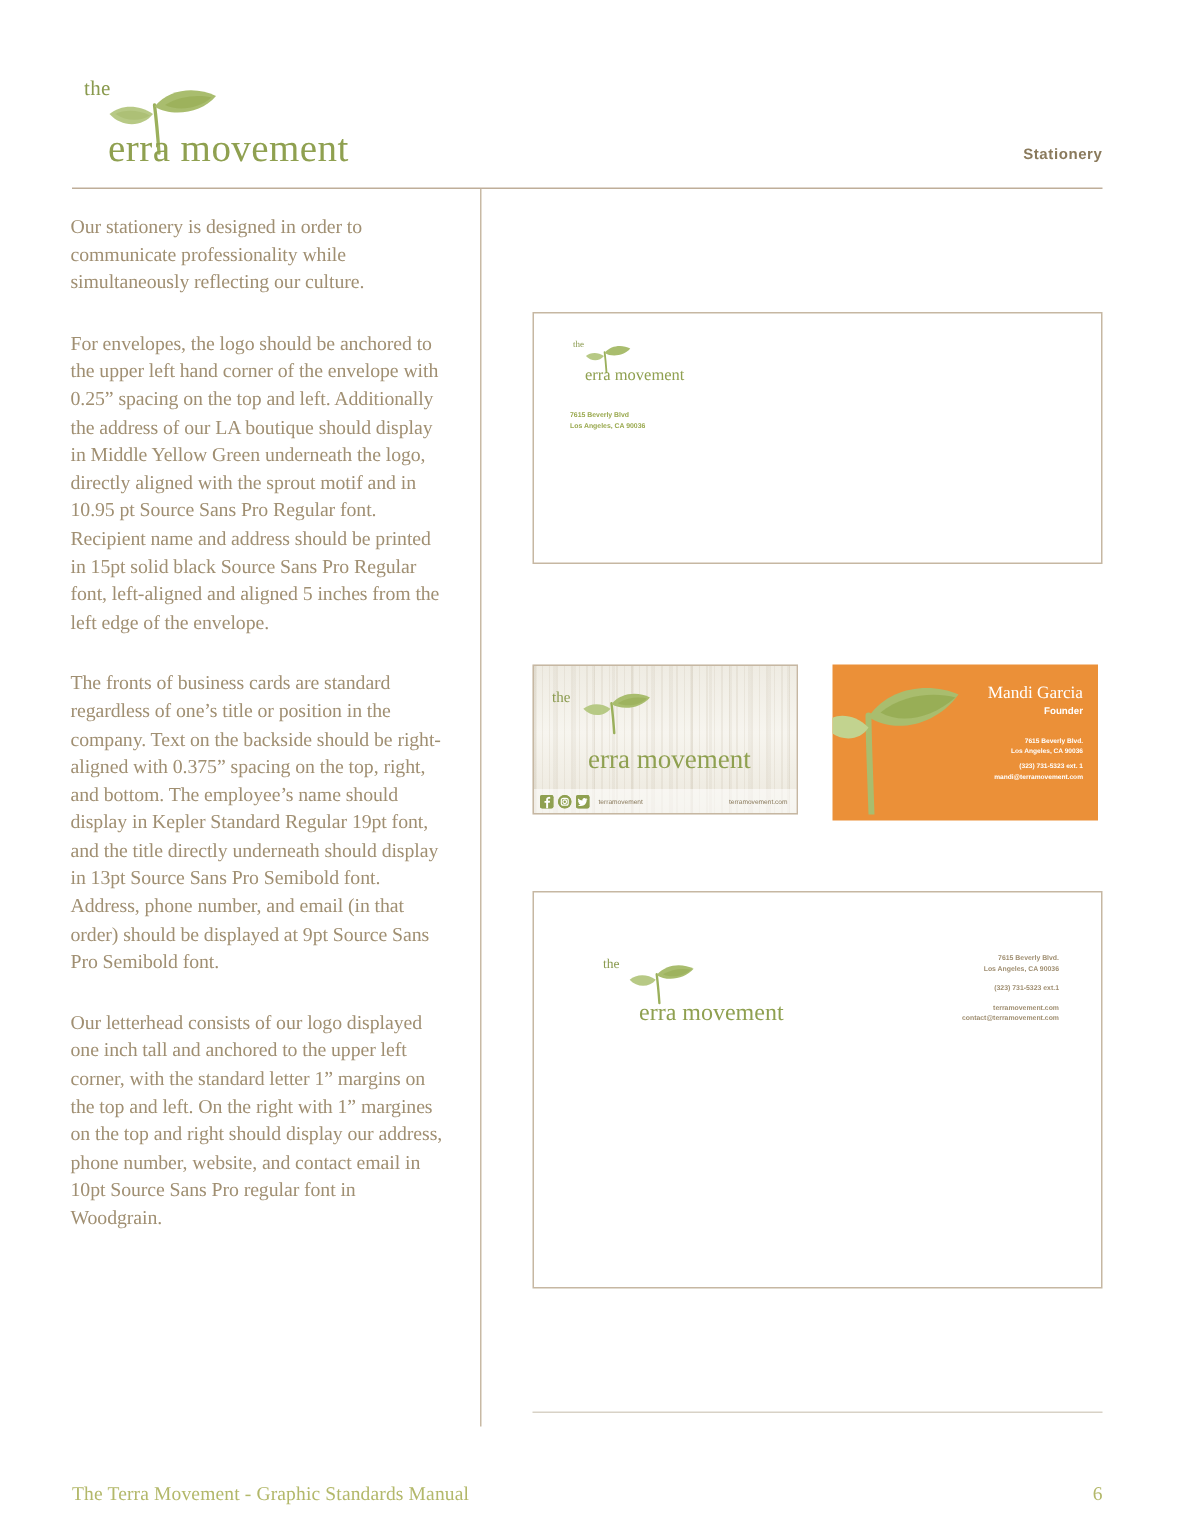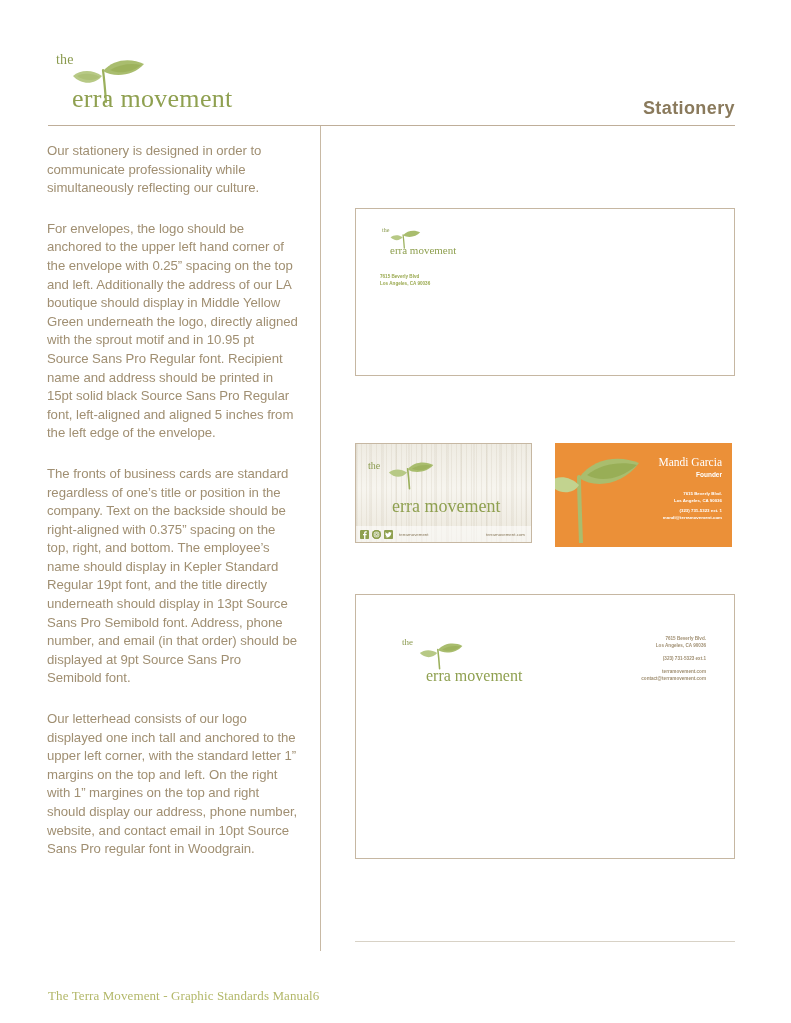--- a/index.html
+++ b/index.html
@@ -52,21 +52,21 @@
     position: absolute;
     left: 22px;
     top: 8px;
     width: 80px;
     height: 48px;
   }
   #page-title {
     position: absolute;
     right: 56px;
     top: 98px;
-    font-size: 18px;
+    font-size: 10px;
     font-weight: bold;
     color: #8a7a5c;
     letter-spacing: .4px;
   }
   #header-rule {
     position: absolute;
     left: 48px;
     top: 125px;
     width: 687px;
     height: 1px;
@@ -82,20 +82,21 @@
     height: 825px;
     background: #c8b9a4;
   }
 
   
   #text-column {
     position: absolute;
     left: 47px;
     top: 142px;
     width: 252px;
+    font-family: Liberation Serif, serif;
   }
   #text-column p {
     margin: 0 0 22px 0;
     font-size: 13.2px;
     line-height: 18.6px;
     color: #a08f72;
     text-align: left;
     letter-spacing: -0.05px;
   }
 
@@ -308,21 +309,21 @@
     background: #d8d2c6;
   }
 
   
   #footer {
     position: absolute;
     left: 48px;
     top: 988px;
     width: 687px;
     display: flex;
-    justify-content: flex-start;
+    justify-content: space-between;
     align-items: baseline;
   }
   #footer .f-text {
     font-family: "Liberation Serif", serif;
     font-size: 13px;
     color: #b3b86a;
     letter-spacing: .1px;
   }
   #footer .f-page {
     font-family: "Liberation Serif", serif;

